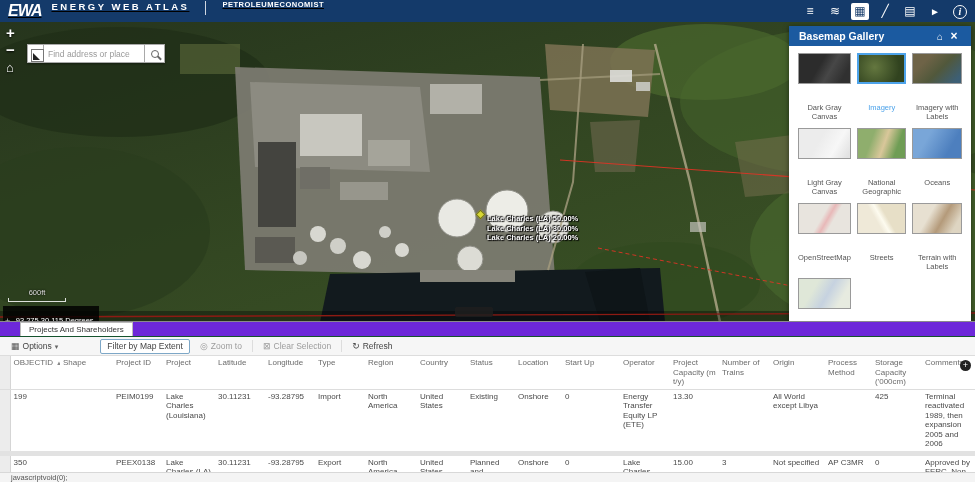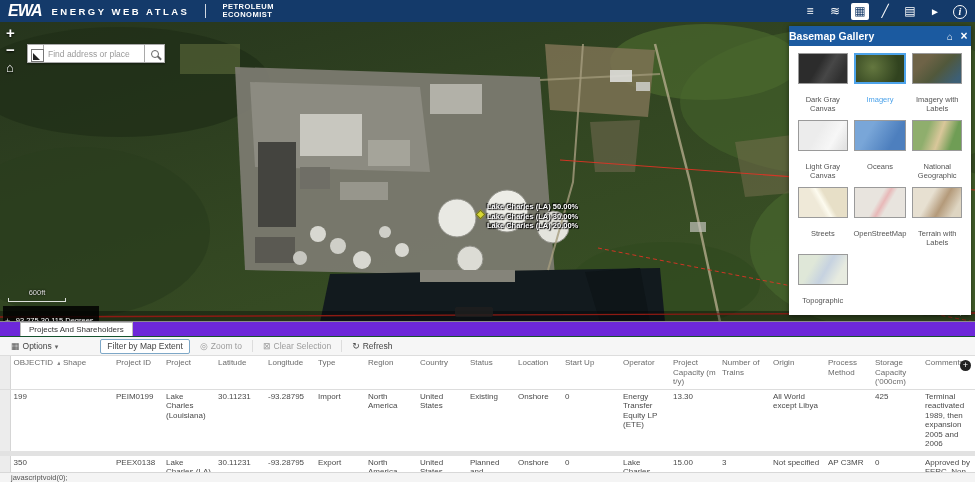--- a/index.html
+++ b/index.html
@@ -3,26 +3,26 @@
 <meta charset="utf-8">
 <style>
   * { margin:0; padding:0; box-sizing:border-box; }
   html,body { width:975px; height:482px; overflow:hidden; background:#fff;
     font-family:"Liberation Sans", sans-serif; }
   .app { position:relative; width:975px; height:482px; }
 
   
   .topbar { height:22px; background:#143a6a; display:flex; align-items:center;
     justify-content:space-between; padding:0 6px 0 8px; }
-  .brand { display:flex; align-items:center; gap:10px; }
+  .brand { display:flex; align-items:flex-start; gap:10px;text-decoration:underline; }
   .logo { color:#fff; font-weight:bold; font-style:italic; font-size:16px;
     letter-spacing:-1px; line-height:20px; }
   .app-title { color:#fff; font-size:9.5px; font-weight:bold; letter-spacing:2.5px; }
   .brand-sep { width:1px; height:14px; background:rgba(255,255,255,.8); margin:0 6px; }
-  .brand2 { display:flex; flex-direction:column; color:#fff; font-size:7.5px;
+  .brand2 { display:flex; flex-direction:row; color:#fff; font-size:7.5px;
     font-weight:bold; letter-spacing:.5px; line-height:8px; }
   .topbar-icons { display:flex; align-items:center; gap:7px; }
   .hicon { width:18px; height:17px; line-height:17px; text-align:center; color:#fff;
     font-size:12px; cursor:pointer; border-radius:2px; position:relative; }
   .hicon.active { background:#fff; color:#143a6a; }
   .hicon-legend-list::before{content:"≡"; font-weight:bold;}
   .hicon-layers::before{content:"≋";}
   .hicon-basemap-gallery::before{content:"▦";}
   .hicon-measure::before{content:"╱";}
   .hicon-print::before{content:"▤";}
@@ -56,21 +56,21 @@
   .mag { position:relative; width:8px; height:8px; border:1.5px solid #666;
     border-radius:50%; display:block; }
   .mag::after { content:""; position:absolute; width:5px; height:1.5px; background:#666;
     transform:rotate(45deg); right:-4px; bottom:-2px; }
 
   .ovmap { position:absolute; left:31px; top:27px; width:13px; height:13px;
     background:#fff; border:1px solid #777; cursor:pointer; }
   .ovmap::after { content:""; position:absolute; left:1px; bottom:1px; width:0; height:0;
     border-left:7px solid #222; border-top:7px solid transparent; }
 
-  .map-labels { position:absolute; left:487px; top:180px; color:#fff; font-size:7.5px;
+  .map-labels { position:absolute; left:487px; top:192px; color:#fff; font-size:7.5px;
     line-height:9.5px; font-weight:bold;
     text-shadow:0 0 2px #000, 1px 1px 1px #000, -1px -1px 1px #000; }
   .map-marker { position:absolute; left:477px; top:189px; width:7px; height:7px;
     background:#d7d733; border:1px solid #6e6e1c; transform:rotate(45deg); }
 
   .scalebar { position:absolute; left:8px; top:266px; width:58px; text-align:center;
     color:#ddd; font-size:7.5px; text-shadow:0 0 2px #000; }
   .scalebar .bar { height:4px; border-left:1px solid rgba(255,255,255,.85);
     border-right:1px solid rgba(255,255,255,.85);
     border-bottom:1px solid rgba(255,255,255,.85); margin-top:1px; }
@@ -84,33 +84,33 @@
   .map-pill { position:absolute; left:455px; top:285px; width:38px; height:10px;
     background:rgba(30,30,30,.85); border-radius:2px; cursor:pointer; }
 
   .attribution { position:absolute; right:6px; top:286px; color:#eee; font-size:7.5px;
     text-shadow:0 0 2px #000;margin-left:36px; }
 
   
   .bmpanel { position:absolute; right:4px; top:4px; width:182px; background:#fff;
     box-shadow:0 1px 5px rgba(0,0,0,.5); }
   .bmtitle { height:20px; background:#1b5aa0; color:#fff; display:flex;
-    align-items:center; padding:0 0; font-size:10.5px; font-weight:bold; }
+    align-items:center; padding:0 10px; font-size:10.5px; font-weight:bold; }
   .bmtitle .sp { flex:1; }
   .bm-dock, .bm-close { color:#fff; font-size:10px; width:14px; text-align:center;
     cursor:pointer; }
   .bm-dock::before{content:"⌂";}
   .bm-close::before{content:"×"; font-size:12px;}
   .bmbody { padding:7px 9px 9px; display:grid; grid-template-columns:repeat(3,1fr);
     column-gap:6px; row-gap:7px; }
   .bm-item { cursor:pointer; }
   .bm-thumb { width:100%; height:31px; border:1px solid #9a9a9a; }
   .bm-item.selected .bm-thumb { border:2px solid #4da3ea; }
   .bm-label { font-size:7.5px; color:#555; text-align:center; line-height:8.5px;
-    margin-top:12px; }
+    margin-top:20px; }
   .bm-item.selected .bm-label { color:#4da3ea; }
   .bm-dark   { background:linear-gradient(120deg,#2c2c2c 40%,#474747 60%,#303030 85%); }
   .bm-imagery{ background:radial-gradient(circle at 35% 45%, #64773f, #31431f 75%); }
   .bm-imagery2{ background:linear-gradient(135deg,#6e6347 25%,#51583b 55%,#3d5f75 90%); }
   .bm-light  { background:linear-gradient(120deg,#ececec 40%,#f7f7f7 70%,#e2e2e2 95%); }
   .bm-natgeo { background:linear-gradient(110deg,#8fae6d 30%,#d9c79a 55%,#6f9d55 80%); }
   .bm-oceans { background:linear-gradient(120deg,#79a6d8 30%,#4d7fbe 75%); }
   .bm-osm    { background:linear-gradient(120deg,#e8e4de 45%,#e8b8b8 55%,#e8e4de 65%),#e8e4de; }
   .bm-streets{ background:linear-gradient(60deg,#efe9d8 40%,#fdfbef 50%,#e7dfc7 60%); }
   .bm-terrain{ background:linear-gradient(120deg,#e7e0d1 35%,#b49a7a 60%,#ded5c2 85%); }
@@ -287,34 +287,34 @@
           </div>
           <div class="bm-item">
             <div class="bm-thumb bm-imagery2"></div>
             <div class="bm-label">Imagery with Labels</div>
           </div>
           <div class="bm-item">
             <div class="bm-thumb bm-light"></div>
             <div class="bm-label">Light Gray Canvas</div>
           </div>
           <div class="bm-item">
+            <div class="bm-thumb bm-natgeo"></div>
+            <div class="bm-label">National Geographic</div>
+          </div>
+          <div class="bm-item">
             <div class="bm-thumb bm-oceans"></div>
             <div class="bm-label">Oceans</div>
           </div>
           <div class="bm-item">
-            <div class="bm-thumb bm-natgeo"></div>
-            <div class="bm-label">National Geographic</div>
+            <div class="bm-thumb bm-osm"></div>
+            <div class="bm-label">OpenStreetMap</div>
           </div>
           <div class="bm-item">
             <div class="bm-thumb bm-streets"></div>
             <div class="bm-label">Streets</div>
-          </div>
-          <div class="bm-item">
-            <div class="bm-thumb bm-osm"></div>
-            <div class="bm-label">OpenStreetMap</div>
           </div>
           <div class="bm-item">
             <div class="bm-thumb bm-terrain"></div>
             <div class="bm-label">Terrain with Labels</div>
           </div>
           <div class="bm-item">
             <div class="bm-thumb bm-topo"></div>
             <div class="bm-label">Topographic</div>
           </div>
         </div>

